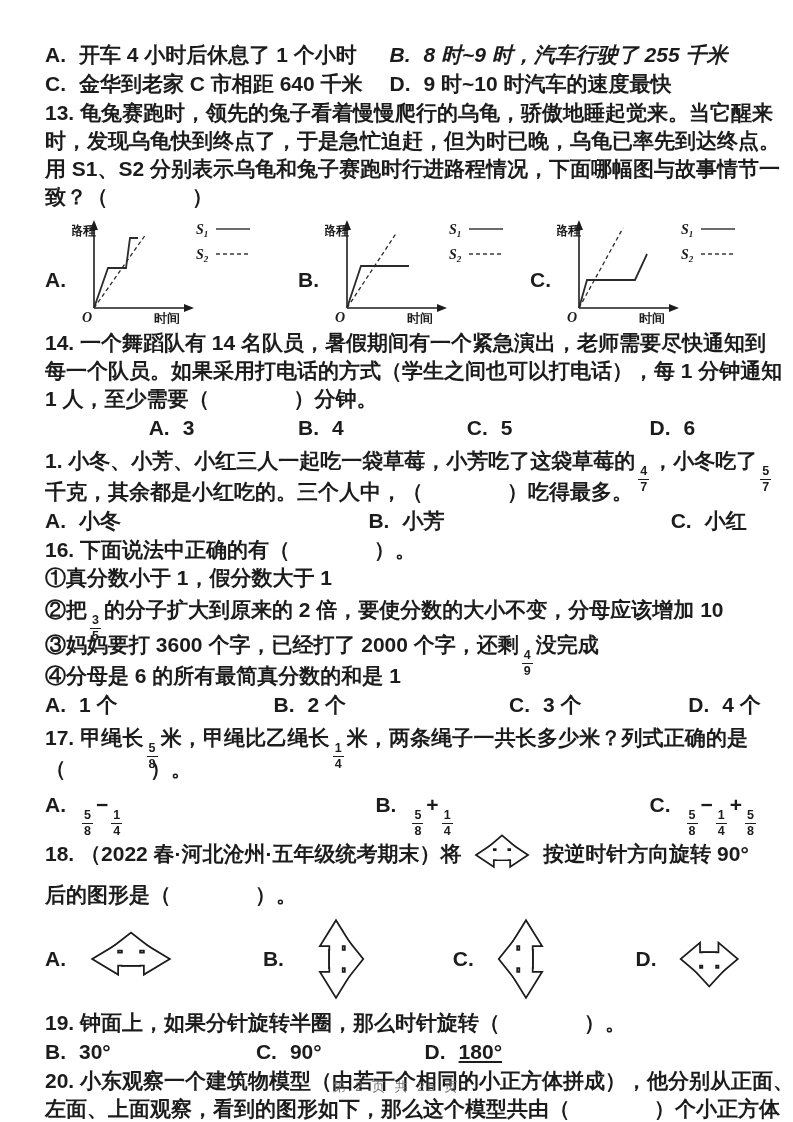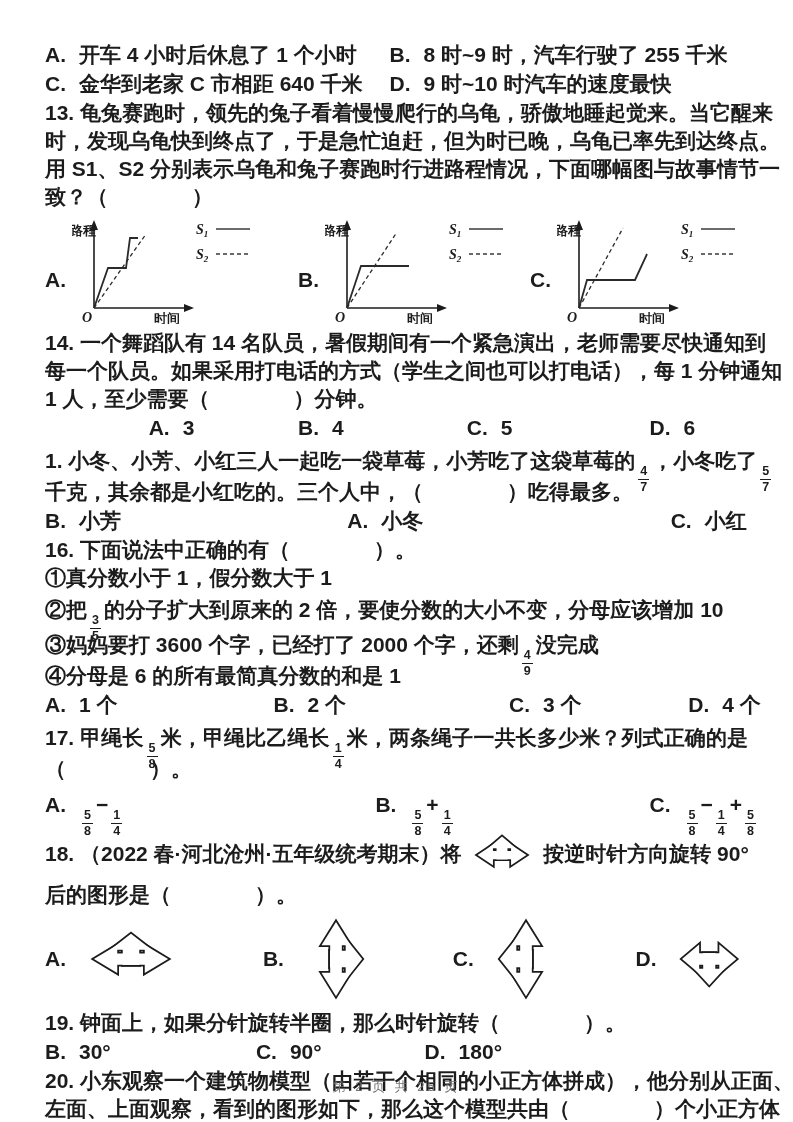--- a/index.html
+++ b/index.html
@@ -36,21 +36,21 @@
     font-size:13px;font-weight:400;color:#737373;letter-spacing:3px;
   }
 </style>
 </head>
 <body>
 
 <div class="page">
   <div class="content">
       <div class="optrow">
         <div class="opt" style="width: 49%;"><span class="olabel">A.</span><span>开车 4 小时后休息了 1 个小时</span></div>
-        <div class="opt" style="width: 51%;"><span class="olabel">B.</span><span>8 时~9 时，汽车行驶了 255 千米</span></div>
+        <div class="opt" style="width: 51%; font-style: italic;"><span class="olabel">B.</span><span>8 时~9 时，汽车行驶了 255 千米</span></div>
       </div>
       <div class="optrow">
         <div class="opt" style="width: 49%;"><span class="olabel">C.</span><span>金华到老家 C 市相距 640 千米</span></div>
         <div class="opt" style="width: 51%;"><span class="olabel">D.</span><span>9 时~10 时汽车的速度最快</span></div>
       </div>
       <div>
         <div class="line just">13. 龟兔赛跑时，领先的兔子看着慢慢爬行的乌龟，骄傲地睡起觉来。当它醒来</div>
         <div class="line just">时，发现乌龟快到终点了，于是急忙迫赶，但为时已晚，乌龟已率先到达终点。</div>
         <div class="line just">用 S1、S2 分别表示乌龟和兔子赛跑时行进路程情况，下面哪幅图与故事情节一</div>
         <div class="line">致？（　　　　）</div>
@@ -126,22 +126,22 @@
         <div class="line tall just"><span>1. 小冬、小芳、小红三人一起吃一袋草莓，小芳吃了这袋草莓的</span><span class="frac">
             <span class="num">4</span>
             <span class="den">7</span>
           </span><span>，小冬吃了</span><span class="frac">
             <span class="num">5</span>
             <span class="den">7</span>
           </span></div>
         <div class="line">千克，其余都是小红吃的。三个人中，（　　　　）吃得最多。</div>
       </div>
       <div class="optrow">
+        <div class="opt" style="width: 46%;"><span class="olabel">A.</span><span>小冬</span></div>
         <div class="opt" style="width: 43%;"><span class="olabel">B.</span><span>小芳</span></div>
-        <div class="opt" style="width: 46%;"><span class="olabel">A.</span><span>小冬</span></div>
         <div class="opt" style="width: 11%;"><span class="olabel">C.</span><span>小红</span></div>
       </div>
       <div>
         <div class="line">16. 下面说法中正确的有（　　　　）。</div>
         <div class="line">①真分数小于 1，假分数大于 1</div>
         <div class="line tall"><span>②把</span><span class="frac">
             <span class="num">3</span>
             <span class="den">5</span>
           </span><span>的分子扩大到原来的 2 倍，要使分数的大小不变，分母应该增加 10</span></div>
         <div class="line tall"><span>③妈妈要打 3600 个字，已经打了 2000 个字，还剩</span><span class="frac">
@@ -248,21 +248,21 @@
             <path d="M26,38 L26,22 L17,22 L32,5 L47,22 L38,22 L38,38 Z" transform="rotate(180,32,32)" fill="#ffffff"></path>
           </svg>
         </div>
       </div>
       <div>
         <div class="line">19. 钟面上，如果分针旋转半圈，那么时针旋转（　　　　）。</div>
       </div>
       <div class="optrow">
         <div class="opt" style="width: 30%;"><span class="olabel">B.</span><span>30°</span></div>
         <div class="opt" style="width: 24%;"><span class="olabel">C.</span><span>90°</span></div>
-        <div class="opt" style="width: 14%;"><span class="olabel">D.</span><span>180°</span></div>
+        <div class="opt" style="width: 14%; text-decoration: underline;"><span class="olabel">D.</span><span>180°</span></div>
       </div>
       <div>
         <div class="line just">20. 小东观察一个建筑物模型（由若干个相同的小正方体拼成），他分别从正面、</div>
         <div class="line just">左面、上面观察，看到的图形如下，那么这个模型共由（　　　　）个小正方体</div>
       </div>
     </div>
   <div class="footer">第 2 页 共 25 页</div>
 </div>
 
 </body></html>

